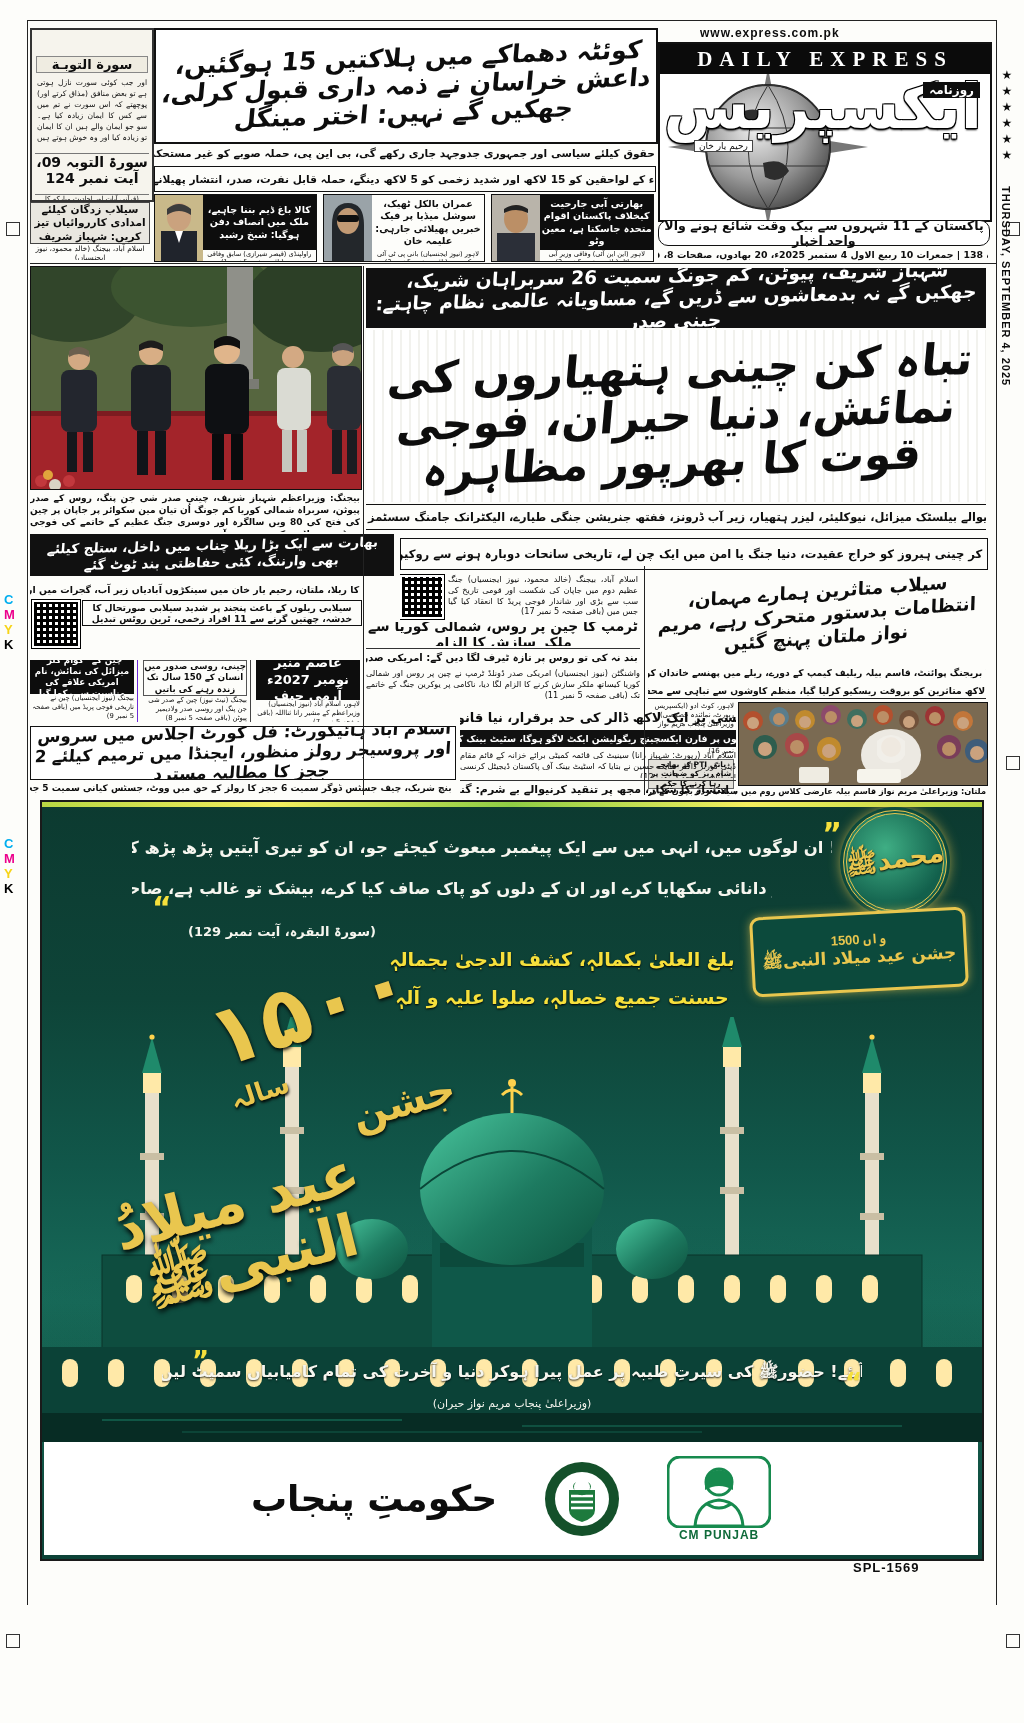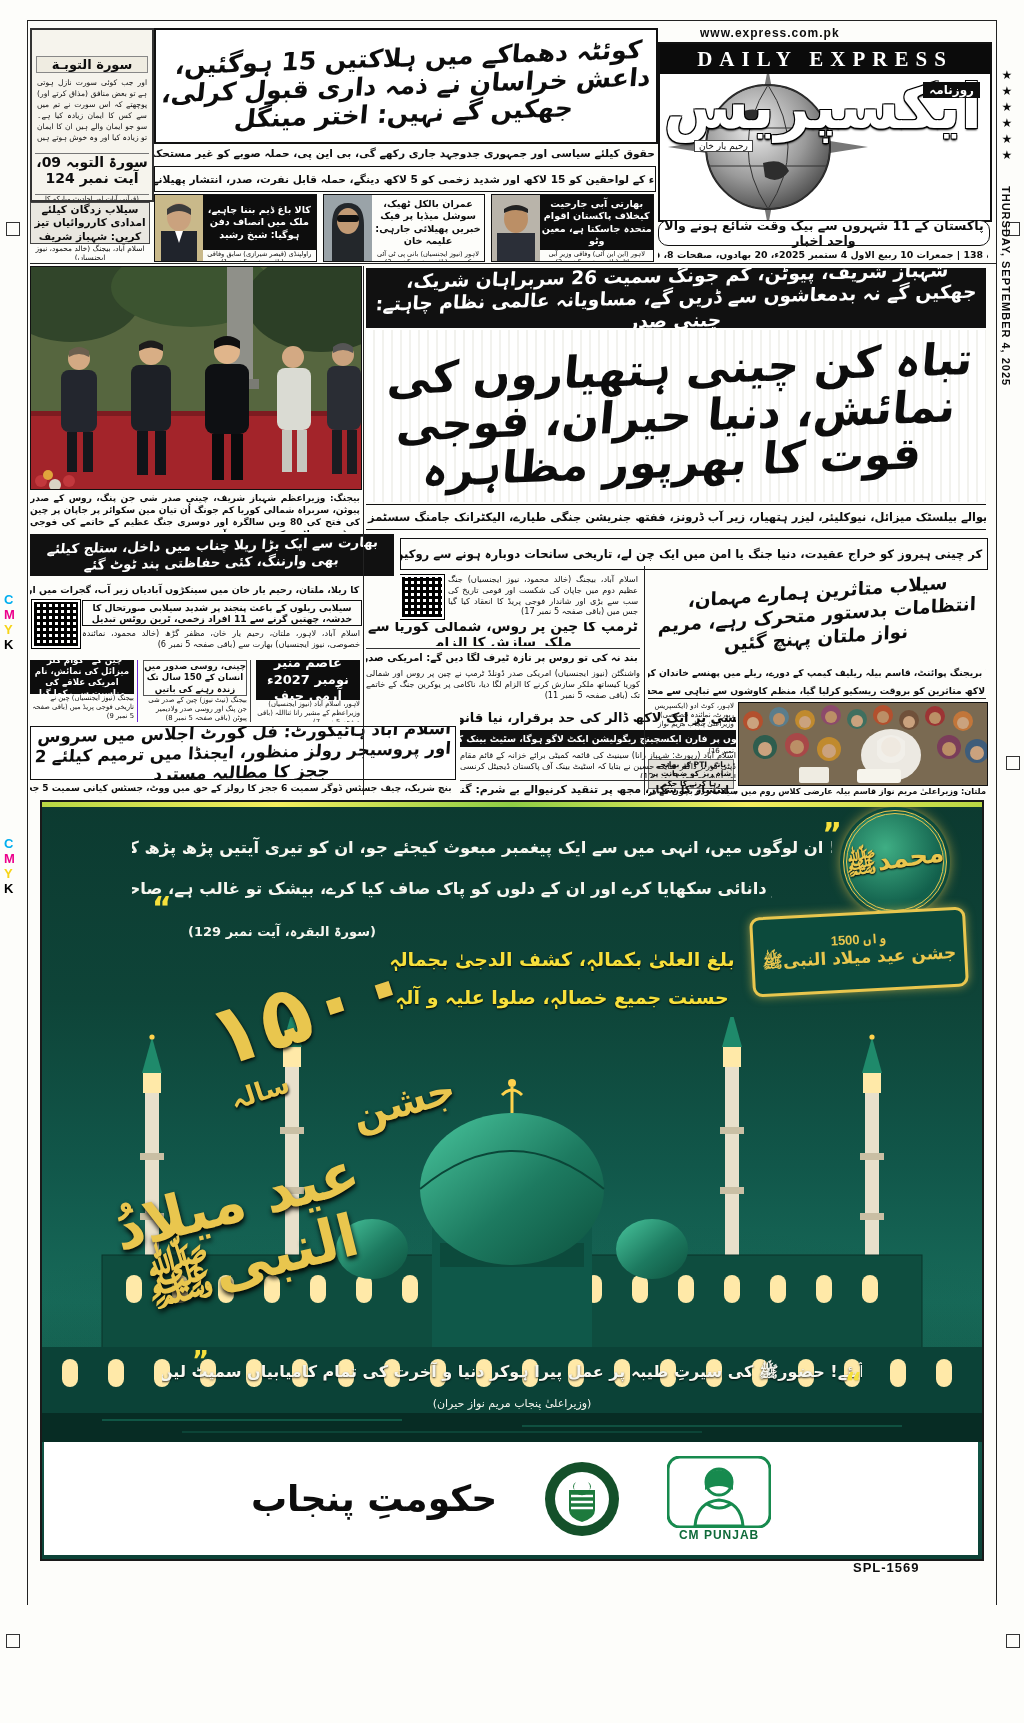--- a/index.html
+++ b/index.html
@@ -284,21 +284,20 @@
       <rect x="60" y="64" width="30" height="16" rx="2" fill="#efece2"></rect>
     </g>
   </svg>
   <div class="a urdu bold oh" style="left:648px;top:786px;width:338px;height:12px;font-size:8.2px;white-space:nowrap;text-align:center;">ملتان: وزیراعلیٰ مریم نواز قاسم بیلہ عارضی کلاس روم میں سیلاب زدہ بچوں کے درمیان بیٹھی ہیں</div>
 
   <div class="a urdu bold oh c" style="left:30px;top:580px;width:330px;height:18px;font-size:9.4px;white-space:nowrap;">ہیڈ مرالہ پر 5 لاکھ 48 ہزار تک کا ریلا، ملتان، رحیم یار خان میں سینکڑوں آبادیاں زیر آب، گجرات میں اربن فلڈنگ، 506 ملی میٹر بارش</div>
   <div class="a oh c b" style="left:82px;top:600px;width:278px;height:24px;">
     <div class="urdu bold" style="font-size:9.2px;line-height:1.2;">سیلابی ریلوں کے باعث پنجند پر شدید سیلابی صورتحال کا خدشہ، چھتیں گرنے سے 11 افراد زخمی، ٹرین روٹس تبدیل</div>
   </div>
   <div class="a qr" style="left:32px;top:600px;width:44px;height:44px;"></div>
-  <div class="a urdu smallbody just oh" style="left:82px;top:628px;width:278px;height:28px;">اسلام آباد، لاہور، ملتان، رحیم یار خان، مظفر گڑھ (خالد محمود، نمائندہ خصوصی، نیوز ایجنسیاں) بھارت سے (باقی صفحہ 5 نمبر 6)</div>
 
   <div class="a" style="left:30px;top:660px;width:330px;height:62px;display:flex;gap:5px;">
     <div class="oh" style="flex:1;border-right:1px solid #6d28d9;padding-right:3px;">
       <div class="urdu bold c rev" style="font-size:8.6px;line-height:1.3;height:34px;">چین کے ''گوام کلر'' میزائل کی نمائش، نام امریکی علاقے کی مناسبت سے رکھا گیا</div>
       <div class="urdu" style="font-size:6.8px;line-height:1.3;">بیجنگ (نیوز ایجنسیاں) چین نے تاریخی فوجی پریڈ میں (باقی صفحہ 5 نمبر 9)</div>
     </div>
     <div class="oh" style="flex:1;border-right:1px solid #444;padding-right:3px;">
       <div class="urdu bold c" style="font-size:8.6px;line-height:1.3;height:34px;border:1px solid #555;">چینی، روسی صدور میں انسان کے 150 سال تک زندہ رہنے کی باتیں</div>
       <div class="urdu" style="font-size:6.8px;line-height:1.3;">بیجنگ (نیٹ نیوز) چین کے صدر شی جن پنگ اور روسی صدر ولادیمیر پیوٹن (باقی صفحہ 5 نمبر 8)</div>
     </div>

